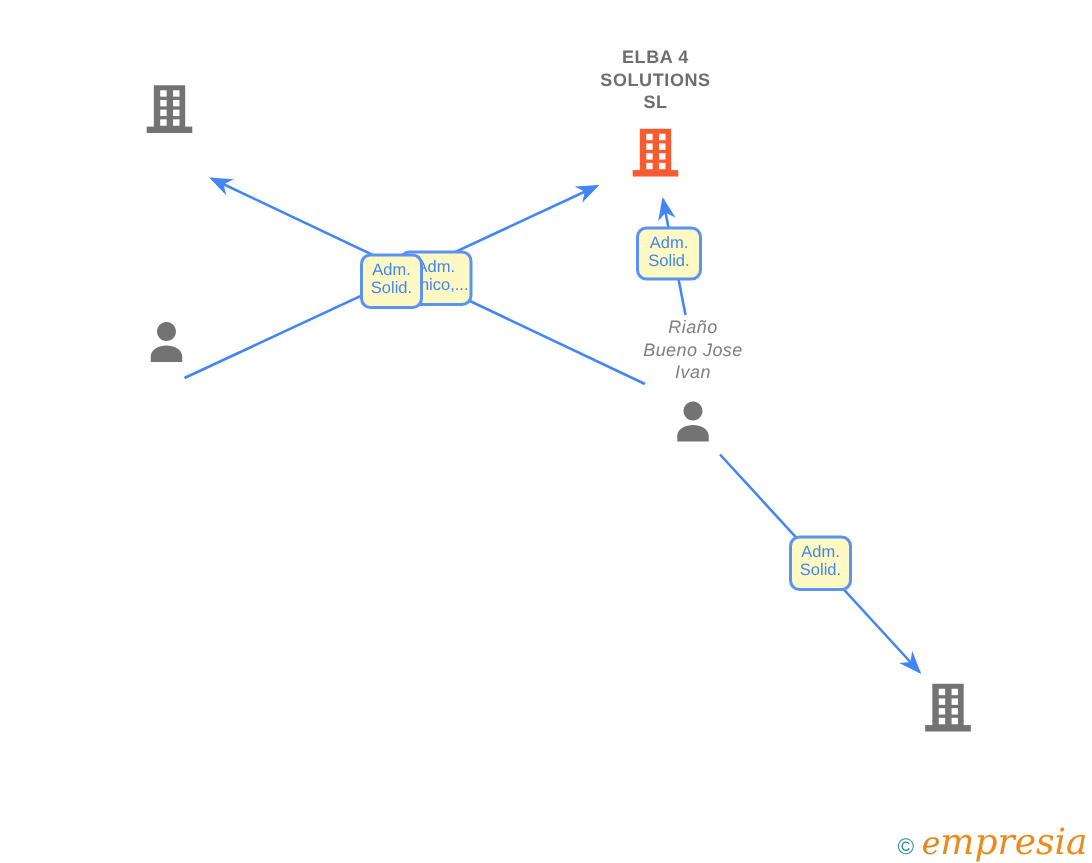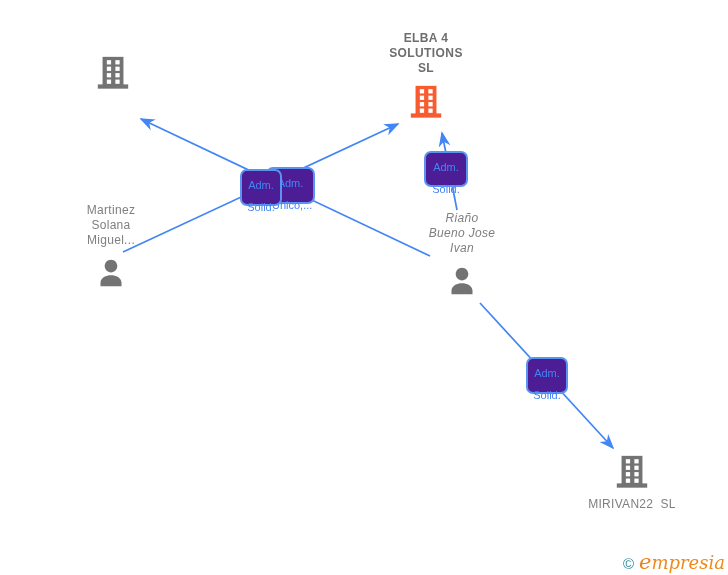--- a/index.html
+++ b/index.html
@@ -13,33 +13,33 @@
     white-space:pre-wrap;font-size:12px;line-height:15px;color:#7f7f7f;
     letter-spacing:.3px;
   }
   .node-label.highlight{font-weight:bold;color:#6d6e70;letter-spacing:.4px;}
   .node .icon{display:block;margin:7px auto 0 auto;}
   .node.icon-first .icon{margin:0 auto 6px auto;}
   .icon.gray{color:#737373;}
   .icon.orange{color:#F95B30;}
   .edge-label{
     position:absolute;z-index:3;box-sizing:border-box;
-    border:2px solid #5b93f2;border-radius:7px;background:#4c1d95;
-    color:#4285f4;font-size:11px;line-height:22px;padding:3px 4px;
+    border:2px solid #5b93f2;border-radius:7px;background:#fef9c3;
+    color:#4285f4;font-size:11px;line-height:12px;padding:3px 4px;
     text-align:center;white-space:pre-wrap;
   }
   .edge-label.front{z-index:4;}
   #footer-logo{
     position:absolute;right:3px;bottom:2px;z-index:5;
     display:flex;align-items:baseline;gap:5px;
   }
   #copyright-symbol{color:#2d8c9e;font-size:15px;}
   #brand-name{
     font-family:"DejaVu Serif",serif;font-style:italic;
-    color:#ED8A1E;font-size:18px;line-height:20px;
+    color:#ED8A1E;font-size:24px;line-height:20px;
   }
   #brand-name::first-letter{font-size:21px;color:#E8821A;}
 </style>
 </head>
 <body>
 
 <svg id="edges" width="728" height="575">
   <defs>
     <marker id="arrow" viewBox="0 0 10 8" refX="8.5" refY="4" markerWidth="10" markerHeight="8" orient="auto-start-reverse">
       <path d="M0.5,0.5 L9.5,4 L0.5,7.5 L3.2,4 Z" fill="#4285F4"></path>
@@ -63,44 +63,41 @@
       <rect x="13.5" y="13.3" width="4.5" height="4.5"></rect>
         <rect x="22.5" y="13.3" width="4.5" height="4.5"></rect>
       <rect x="13.5" y="20.1" width="4.5" height="4.5"></rect>
         <rect x="22.5" y="20.1" width="4.5" height="4.5"></rect>
       <rect x="13.5" y="26.9" width="4.5" height="4.5"></rect>
         <rect x="22.5" y="26.9" width="4.5" height="4.5"></rect>
     </g>
   </svg>
 </div>
 
-<div class="node" style="left:366px;top:31px;text-align:center;">
+<div class="node" style="left:377px;top:31px;text-align:center;">
   <div class="node-label highlight">ELBA 4
 SOLUTIONS
 SL</div>
   <svg class="icon orange" width="38" height="38" viewBox="0 0 40 40">
     <rect x="4" y="32" width="32" height="4.5" fill="currentColor"></rect>
     <rect x="9" y="3" width="22" height="30" fill="currentColor"></rect>
     <g fill="#ffffff">
       <rect x="13.5" y="6.5" width="4.5" height="4.5"></rect>
         <rect x="22.5" y="6.5" width="4.5" height="4.5"></rect>
       <rect x="13.5" y="13.3" width="4.5" height="4.5"></rect>
         <rect x="22.5" y="13.3" width="4.5" height="4.5"></rect>
       <rect x="13.5" y="20.1" width="4.5" height="4.5"></rect>
         <rect x="22.5" y="20.1" width="4.5" height="4.5"></rect>
       <rect x="13.5" y="26.9" width="4.5" height="4.5"></rect>
         <rect x="22.5" y="26.9" width="4.5" height="4.5"></rect>
     </g>
   </svg>
 </div>
 
 <div class="node" style="left:51px;top:203px;">
-  <div class="node-label">Martinez
-Solana
-Miguel...</div>
   <svg class="icon gray" width="36" height="36" viewBox="0 0 24 24">
     <path fill="currentColor" d="M12 11.6c2.35 0 4.2-1.9 4.2-4.25S14.35 3.1 12 3.1 7.8 5 7.8 7.35 9.65 11.6 12 11.6zm0 1.9c-3.2 0-7 1.65-7 4.9v2.5h14v-2.5c0-3.25-3.8-4.9-7-4.9z"></path>
   </svg>
 </div>
 
 <div class="node" style="left:402px;top:211px;font-style:italic;">
   <div class="node-label">Riaño
 Bueno Jose
 Ivan</div>
   <svg class="icon gray" width="36" height="36" viewBox="0 0 24 24">
@@ -116,21 +113,20 @@
       <rect x="13.5" y="6.5" width="4.5" height="4.5"></rect>
         <rect x="22.5" y="6.5" width="4.5" height="4.5"></rect>
       <rect x="13.5" y="13.3" width="4.5" height="4.5"></rect>
         <rect x="22.5" y="13.3" width="4.5" height="4.5"></rect>
       <rect x="13.5" y="20.1" width="4.5" height="4.5"></rect>
         <rect x="22.5" y="20.1" width="4.5" height="4.5"></rect>
       <rect x="13.5" y="26.9" width="4.5" height="4.5"></rect>
         <rect x="22.5" y="26.9" width="4.5" height="4.5"></rect>
     </g>
   </svg>
-  <div class="node-label">MIRIVAN22  SL</div>
 </div>
 
 <div class="edge-label" style="left:266px;top:167px;width:49px;height:37px;">Adm.
 Unico,...</div>
 
 <div class="edge-label front" style="left:240px;top:169px;width:42px;height:37px;">Adm.
 Solid.</div>
 
 <div class="edge-label" style="left:424px;top:151px;width:44px;height:36px;">Adm.
 Solid.</div>

